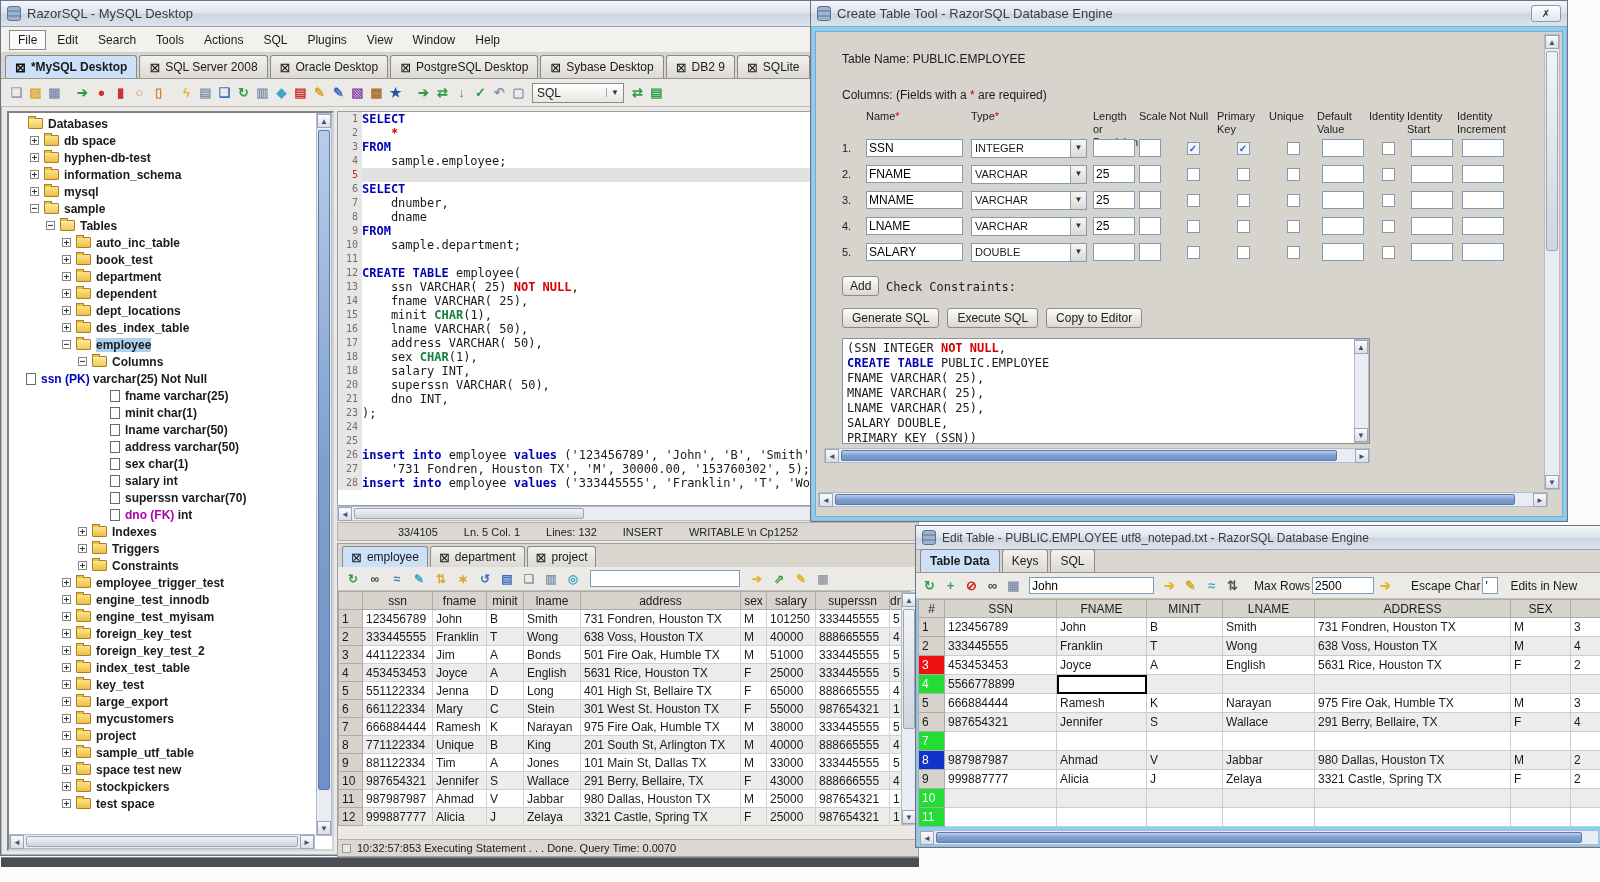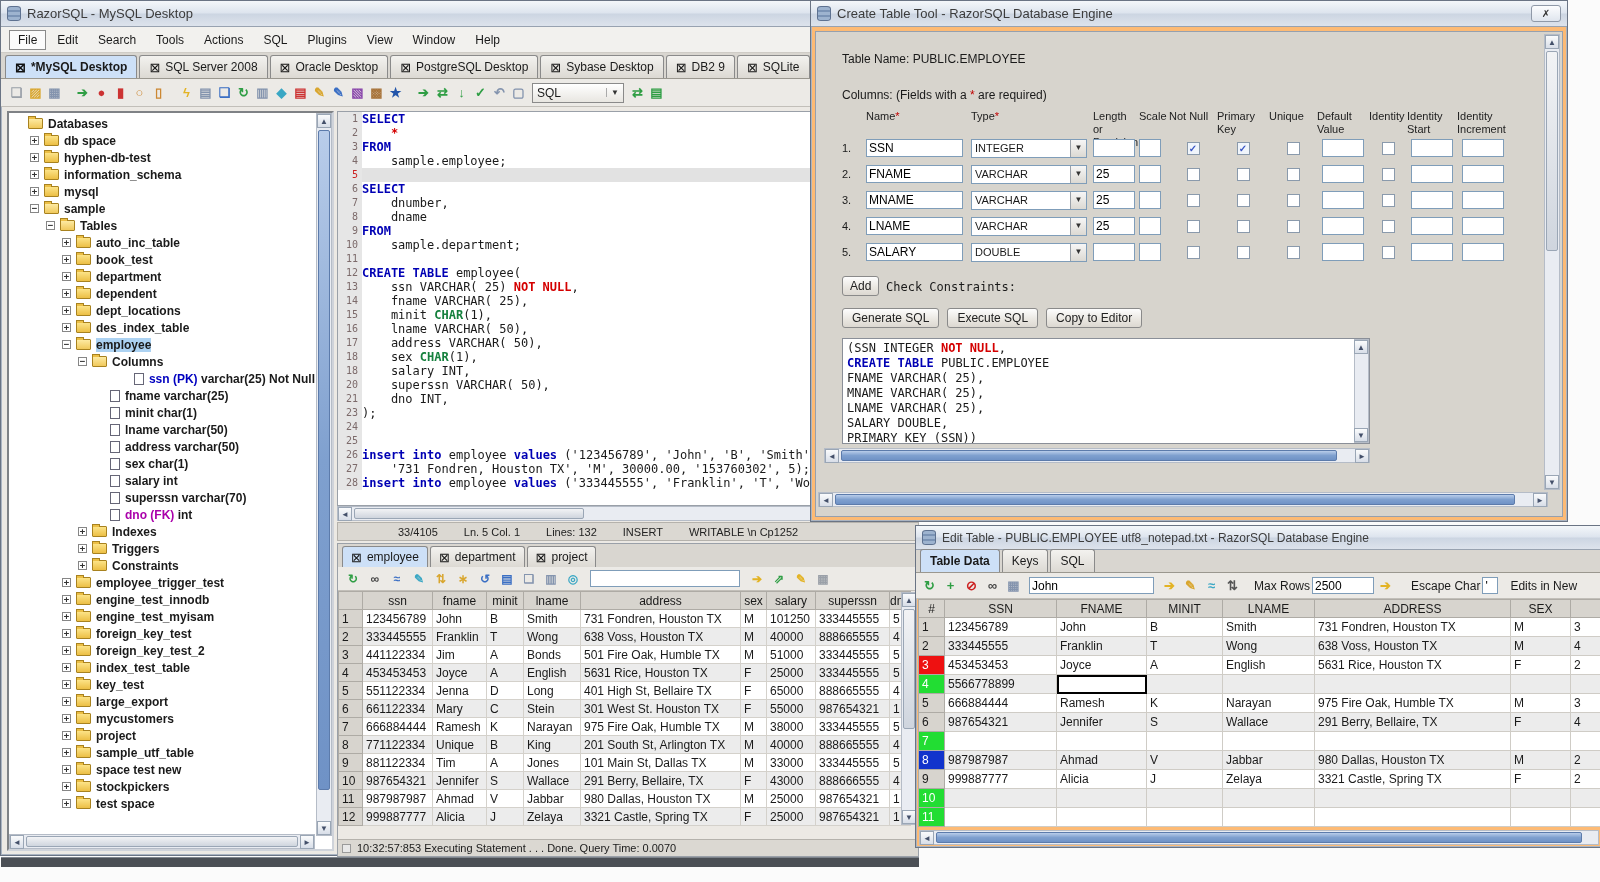--- a/index.html
+++ b/index.html
@@ -1,20 +1,20 @@
 <!DOCTYPE html>
 <html><head>
 <meta charset="utf-8">
 <style>
   * { margin:0; padding:0; box-sizing:border-box; }
   body { position:relative; width:1600px; height:882px; overflow:hidden;
          background:#fbfbfb; font-family:"Liberation Sans",sans-serif; color:#1a1a1a; }
 
   
-  .win { position:absolute; border:1px solid #6a7484; background:#fdba74;
+  .win { position:absolute; border:1px solid #6a7484; background:#7dd3fc;
          box-shadow:0 0 0 1px #aab4c2 inset; }
   .titlebar { height:26px; display:flex; align-items:center; padding:0 6px; gap:6px;
               background:linear-gradient(#f4f7fa,#dde4ee 48%,#ccd5e2 52%,#dde3ec);
               border-bottom:1px solid #98a2b0; font-size:13px; color:#3c3c3c; }
   .app-icon { width:14px; height:15px; flex:none;
               background:repeating-linear-gradient(#9db3cf 0 3px,#7a93b5 3px 5px);
               border:1px solid #5d7190; border-radius:4px/3px; }
   .btn { border:1px solid #8a8a8a; border-radius:3px; font-size:12px; padding:2px 9px;
          background:linear-gradient(#fdfdfd,#e9e6e0 60%,#dcd8d1); color:#222; }
   .tin { height:17px; border:1px solid #7f9db9; background:#fff; font:12px "Liberation Sans",sans-serif; padding:0 2px; }
@@ -309,21 +309,21 @@
         <div class="trow" style="padding-left: 52px;">
           <span class="ex">−</span>
           <span class="fi open"></span>
           <span class="tsel">employee</span>
         </div>
         <div class="trow" style="padding-left: 68px;">
           <span class="ex">−</span>
           <span class="fi open"></span>
           <span>Columns</span>
         </div>
-        <div class="trow" style=" justify-content: flex-end;">
+        <div class="trow" style="">
           <span class="ex-sp"></span>
           <span class="di"></span>
           <span><span class="pk">ssn (PK)</span> varchar(25) Not Null</span>
         </div>
         <div class="trow" style="padding-left: 84px;">
           <span class="ex-sp"></span>
           <span class="di"></span>
           <span>fname varchar(25)</span>
         </div>
         <div class="trow" style="padding-left: 84px;">

